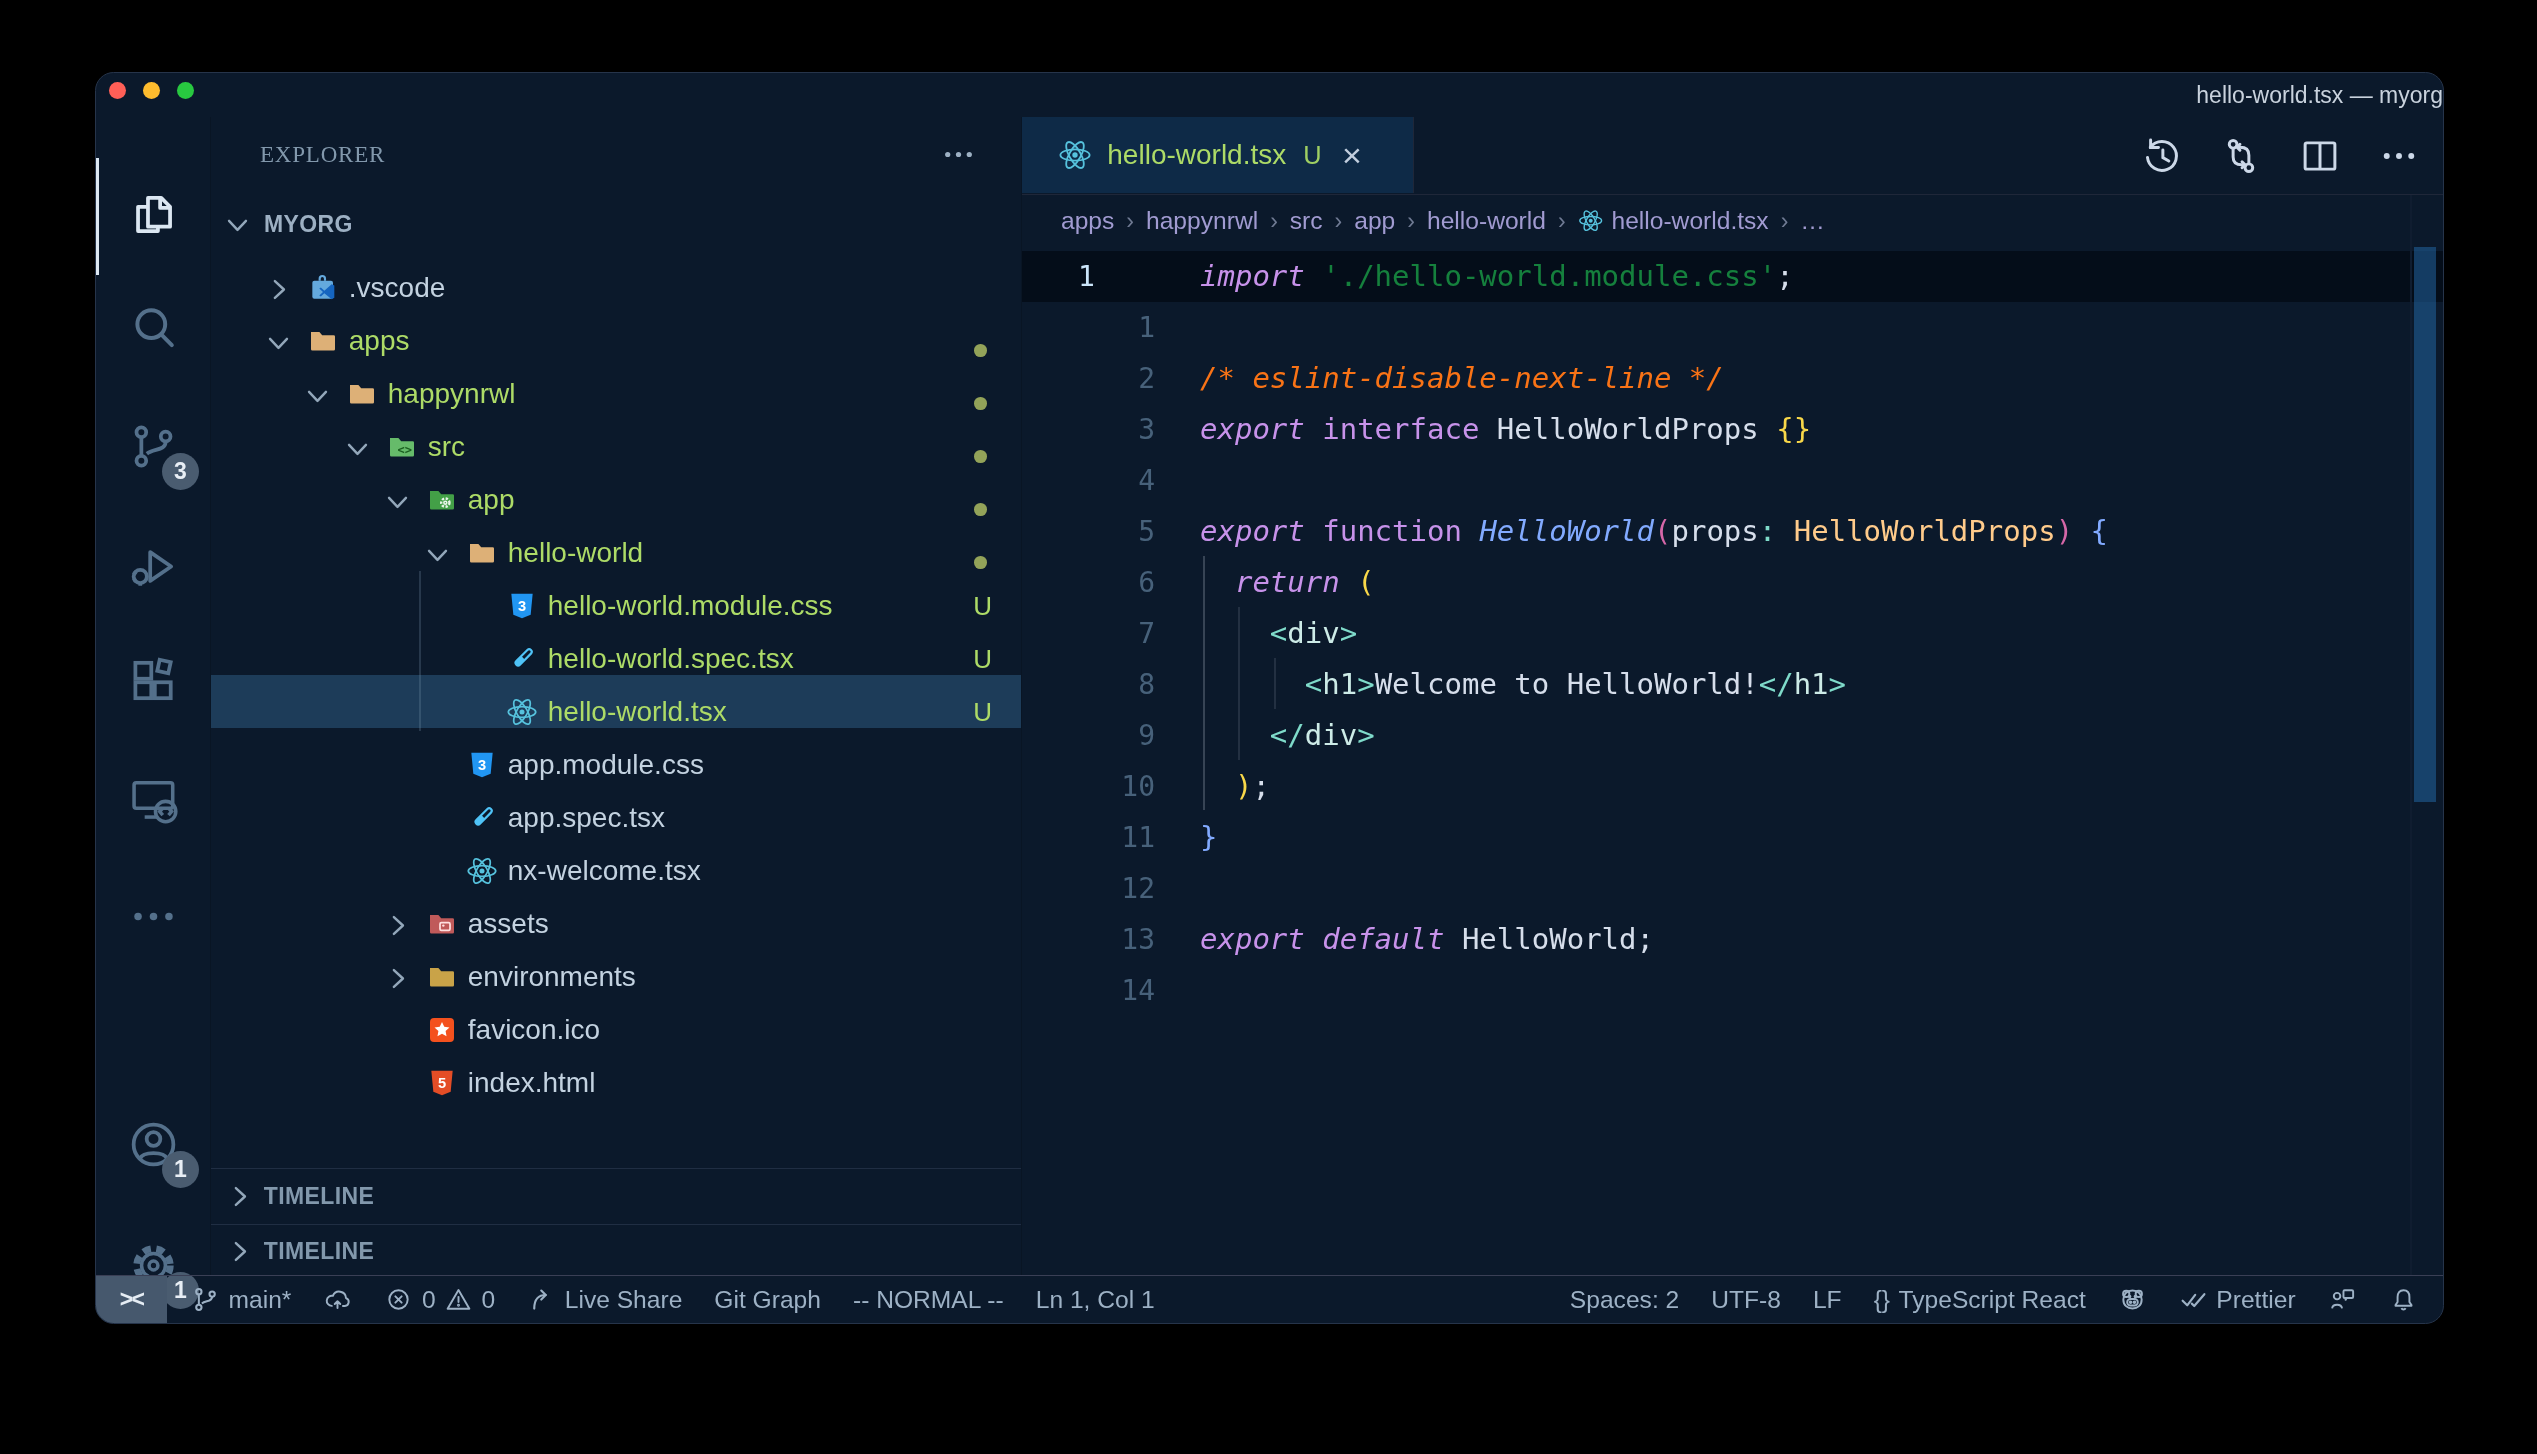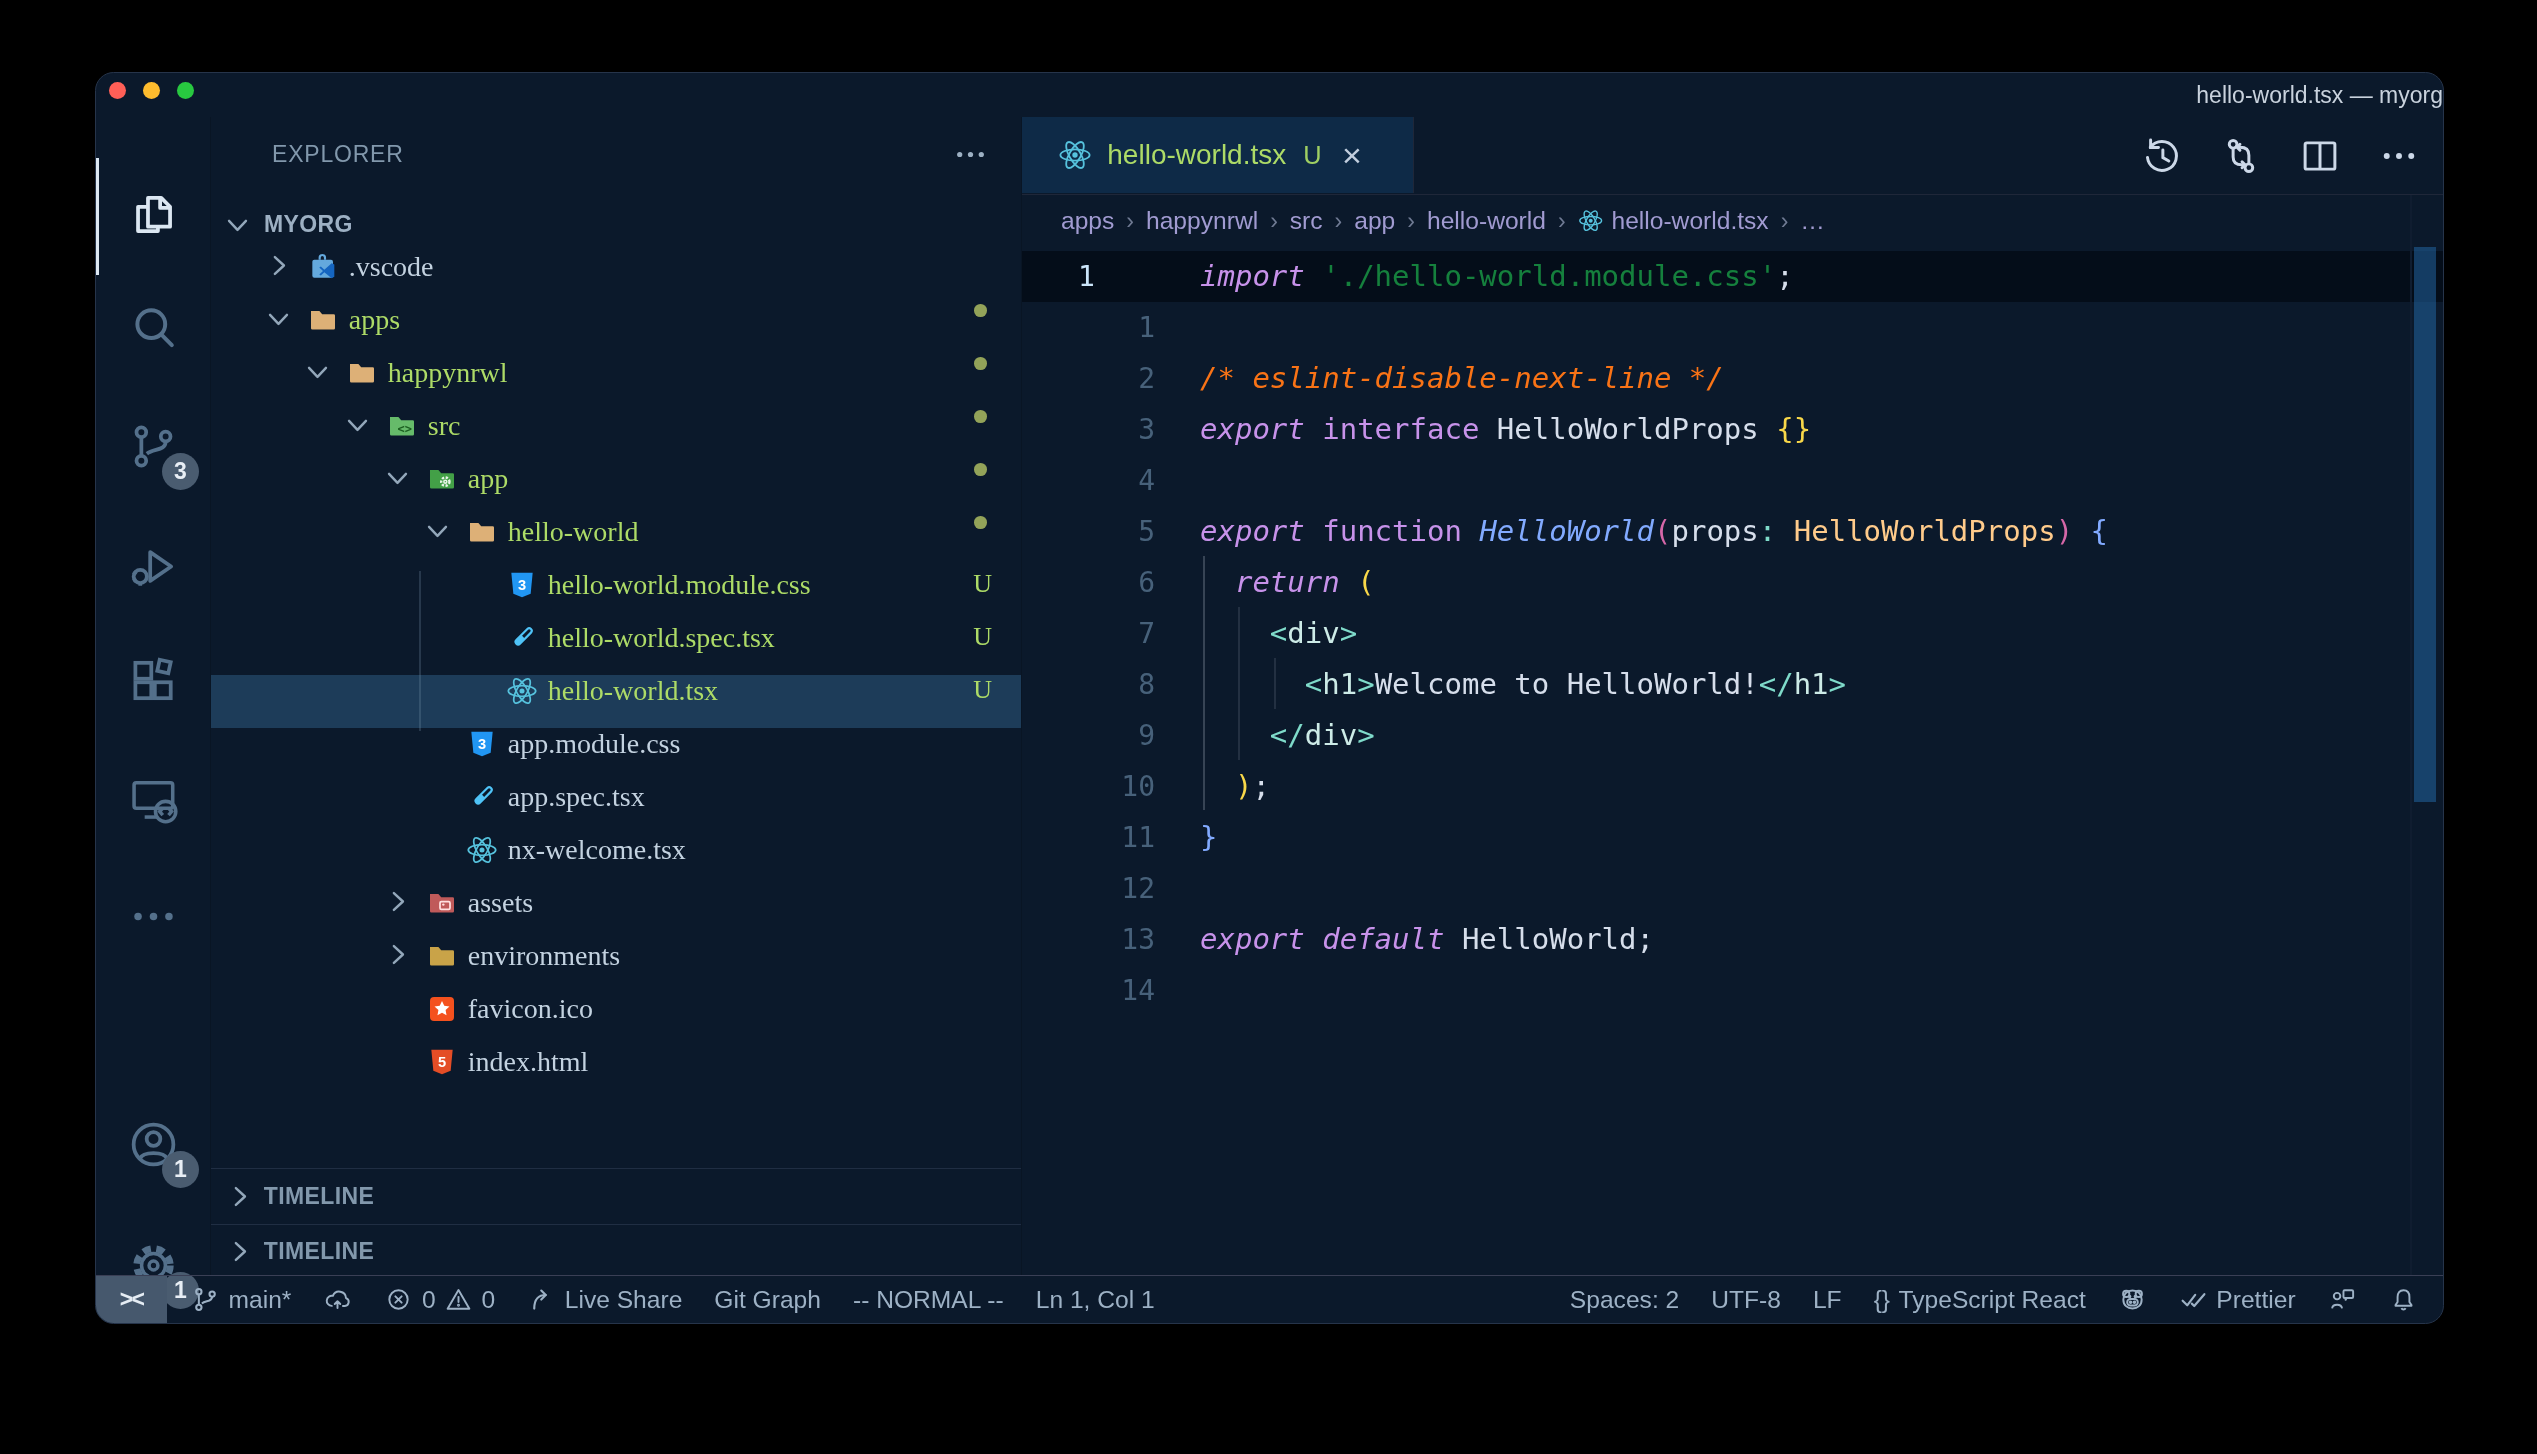--- a/index.html
+++ b/index.html
@@ -11,29 +11,29 @@
   .title-text{position:absolute;left:0;right:0;top:0;height:44px;line-height:44px;text-align:right;color:#c9d2dd;font-size:23px;}
   
   .activitybar{position:absolute;left:0;top:44px;width:115px;height:1159px;border-right:1.7px solid #091524;box-sizing:border-box;}
   .act-item{position:absolute;left:0;width:115px;height:115px;display:flex;align-items:center;justify-content:center;color:#54708b;}
   .act-item.active{color:#dce7f2;}
   .act-item svg{width:53px;height:53px;}
   .act-indicator{position:absolute;left:0;top:41px;width:3.4px;height:117px;background:#dce7f2;}
   .act-badge{position:absolute;right:12px;bottom:13.6px;min-width:37px;height:37px;border-radius:20.3px;background:#4a5c70;color:#e8eef5;font-size:23px;font-weight:bold;display:flex;align-items:center;justify-content:center;}
   
   .sidebar{position:absolute;left:115px;top:44px;width:811px;height:1159px;border-right:1.7px solid #091524;box-sizing:border-box;}
-  .sb-header{position:absolute;left:12px;top:0;width:100%;height:75px;}
+  .sb-header{position:absolute;left:0;top:0;width:100%;height:75px;font-family:Liberation Serif, serif;}
   .sb-title{position:absolute;left:49px;top:0;height:75px;line-height:75px;color:#8298ac;font-size:23px;letter-spacing:0.8px;}
   .sb-more{position:absolute;right:44px;top:18.6px;color:#9db0c3;width:37px;height:37px;}
   .proj-row{position:absolute;left:0;top:81px;width:100%;height:53px;display:flex;align-items:center;}
   .proj-row .chev{margin-left:12px;}
   .proj-label{margin-left:12px;color:#9db0c3;font-size:23px;font-weight:bold;letter-spacing:0.4px;}
   .chev{width:29px;height:29px;color:#93a7ba;flex:none;}
   .tree{position:absolute;left:0;top:134px;width:100%;}
-  .trow{display:flex;align-items:flex-start;height:53px;box-sizing:border-box;position:relative;font-family:Liberation Serif, serif;}
+  .trow{display:flex;align-items:flex-end;height:53px;box-sizing:border-box;position:relative;}
   .trow.selected{background:#1d3c59;}
   .d0{padding-left:53px}.d1{padding-left:92px}.d2{padding-left:132px}.d3{padding-left:172px}.d4{padding-left:212px}.d5{padding-left:252px}
   .chevslot{width:29px;height:29px;margin-right:13.6px;flex:none;color:#93a7ba;}
   .ficon{width:32px;height:32px;flex:none;position:relative;}
   .ficon svg{width:32px;height:32px;}
   .flabel{margin-left:10.2px;font-size:28px;color:#c3d2e0;white-space:nowrap;}
   .git-u .flabel{color:#addb67;}
   .gitbadge{margin-left:auto;margin-right:29px;color:#addb67;font-size:26px;}
   .gitdot{margin-left:auto;margin-right:34px;width:12.7px;height:12.7px;border-radius:50%;background:#93a359;}
   .indent-guide-sb{position:absolute;left:208px;top:454px;width:1.7px;height:160px;background:rgba(125,150,175,.25);}

